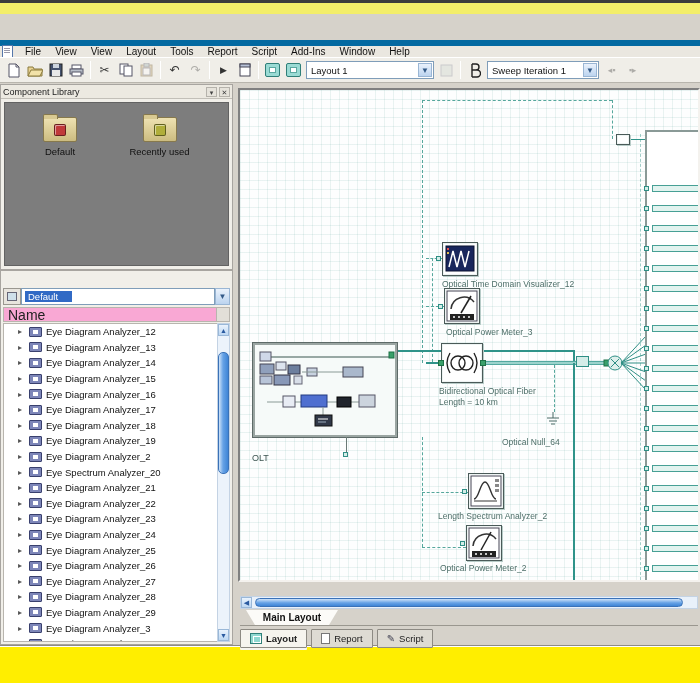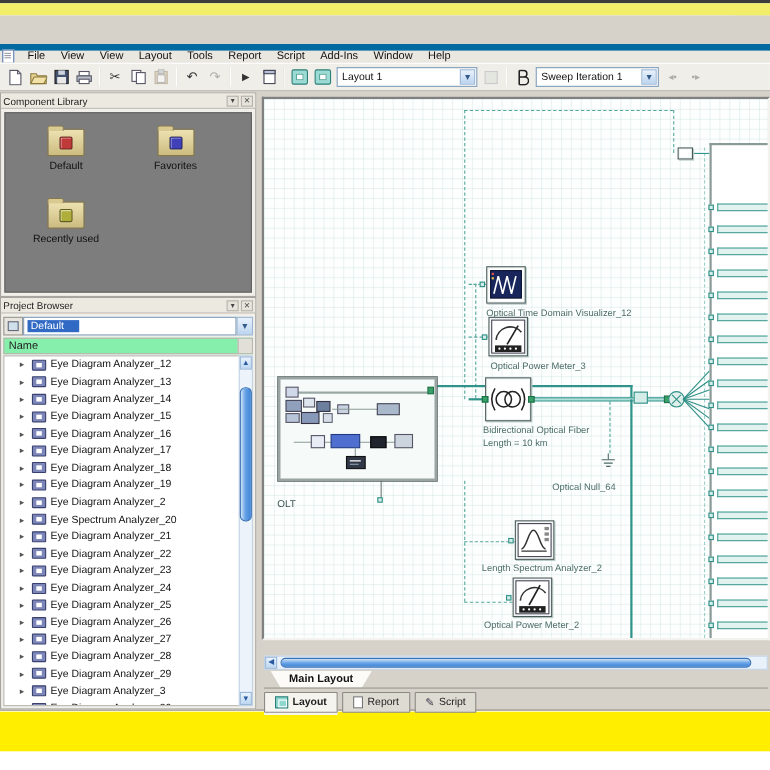--- a/index.html
+++ b/index.html
@@ -59,22 +59,22 @@
   .folder-lb{margin-top:4px;font-size:9.5px;color:#101010;text-align:center;line-height:11px;max-width:70px;}
 
   .combo-row{position:absolute;left:2px;top:16px;right:2px;height:19px;display:flex;align-items:center;}
   .combo-btn{width:18px;height:17px;border:1px solid #9a9790;background:#e8e5de;display:flex;align-items:center;justify-content:center;}
   .combo-btn .pic{width:10px;height:9px;border:1px solid #667;background:#cfe0ea;}
   .combo-field{flex:1;height:17px;border:1px solid #7f9db9;background:#fff;display:flex;align-items:center;padding-left:3px;}
   .combo-sel{font-size:9.5px;color:#fff;background:#316ac5;padding:0 14px 0 3px;}
   .combo-arr{width:15px;height:17px;background:linear-gradient(#eaf2fc,#bcd4ef);border:1px solid #9ab6d4;
     color:#335a88;font-size:8px;display:flex;align-items:center;justify-content:center;}
 
-  .name-hdr{position:absolute;left:2px;top:36px;right:2px;height:15px;background:#86efac;border:1px solid #b8b5ae;
-    display:flex;align-items:center;font-size:10px;color:#222;padding-left:4px;}
+  .name-hdr{position:absolute;left:2px;top:36px;right:2px;height:15px;background:#f9a8d4;border:1px solid #b8b5ae;
+    display:flex;align-items:center;font-size:14px;color:#222;padding-left:4px;}
   .name-hdr .hbtn{margin-left:auto;width:13px;height:13px;background:#e2dfd8;border-left:1px solid #b8b5ae;}
 
   .tree{position:absolute;left:2px;top:52px;width:216px;bottom:2px;background:#fff;border:1px solid #b8b5ae;overflow:hidden;}
   .trow{display:flex;align-items:center;height:15.6px;padding-left:14px;cursor:default;}
   .tarrow{width:11px;font-size:8px;color:#555;}
   .ticon{width:13px;height:10px;background:#7d86b8;border:1px solid #39406e;border-radius:1px;position:relative;margin-right:4px;}
   .ticon::after{content:"";position:absolute;left:3px;top:2px;width:5px;height:4px;background:#fff;}
   .tlabel{font-size:9.5px;color:#111;white-space:nowrap;}
 
   .vscroll{position:absolute;right:2px;top:52px;width:13px;bottom:2px;background:#ecf3fb;border:1px solid #c4d3e4;}
@@ -264,41 +264,29 @@
       <div class="comp-body">
         <div class="folder-grid" id="folder-grid">
             <div class="folder">
               <span class="folder-ic">
                 <span class="folder-em" style="background: rgb(192, 58, 58);"></span>
               </span>
               <span class="folder-lb">Default</span>
             </div>
             <div class="folder">
               <span class="folder-ic">
-                <span class="folder-em" style="background: rgb(64, 64, 184);"></span>
-              </span>
-              <span class="folder-lb">Favorites</span>
-            </div>
-            <div class="folder">
-              <span class="folder-ic">
                 <span class="folder-em" style="background: rgb(176, 174, 58);"></span>
               </span>
               <span class="folder-lb">Recently used</span>
             </div>
           </div>
       </div>
     </div>
 
     <div class="panel" style="top:256px;height:375px;">
-      <div class="panel-header">
-        <span>Project Browser</span>
-        <span class="sp"></span>
-        <span class="ph-btn">▾</span>
-        <span class="ph-btn">✕</span>
-      </div>
       <div class="combo-row">
         <span class="combo-btn">
             <span class="pic"></span>
           </span>
         <span class="combo-field">
           <span class="combo-sel">Default</span>
         </span>
         <span class="combo-arr">▼</span>
       </div>
       <div class="name-hdr">

